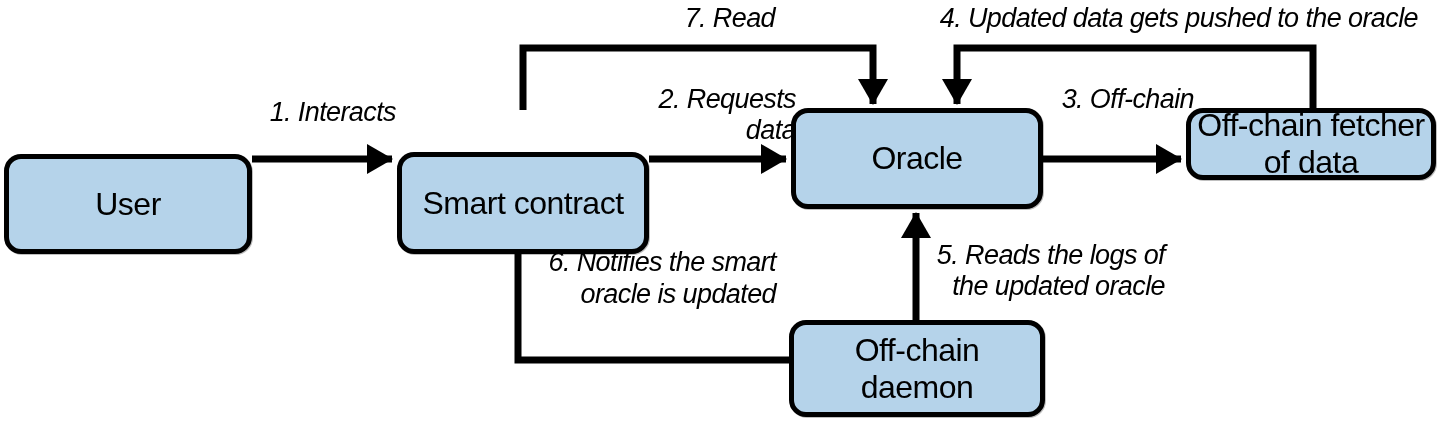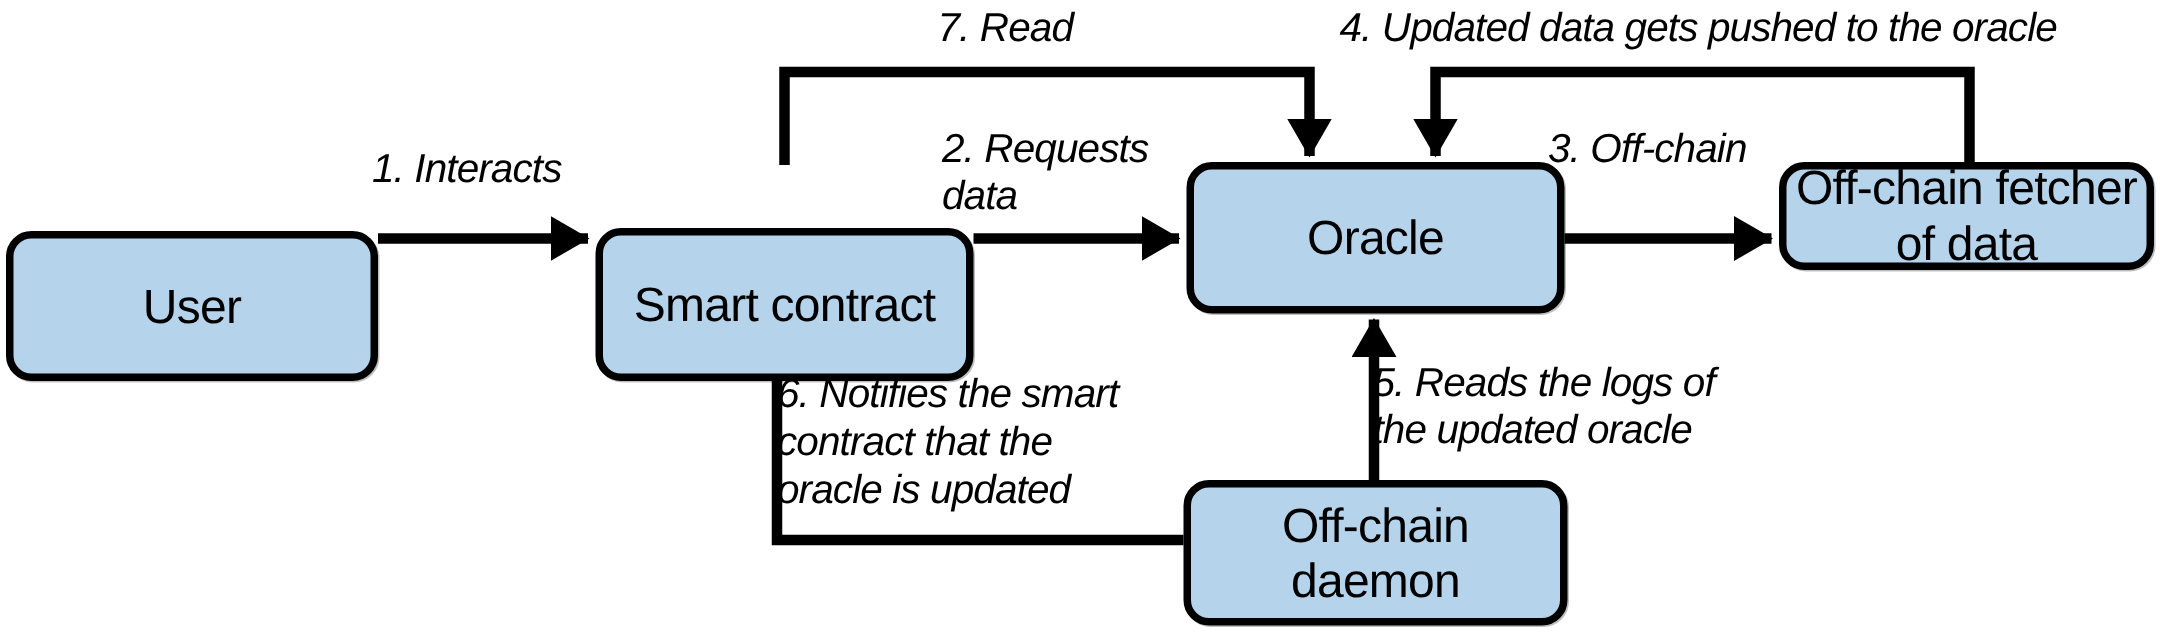--- a/index.html
+++ b/index.html
@@ -48,21 +48,21 @@
   .n-smart-contract  { left: 397px;  top: 108px; width: 252px; height: 102px; margin-top: 44px; }
   .n-oracle          { left: 791px;  top: 108px; width: 252px; height: 101px; }
   .n-fetcher         { left: 1186px; top: 108px; width: 250px; height: 72px; }
   .n-daemon          { left: 789px;  top: 320px; width: 256px; height: 97px;  }
   .edge-label {
     position: absolute;
     font-style: italic;
     font-size: 27px;
     letter-spacing: -0.6px;
     line-height: 31px;
-    text-align: left;
+    text-align: right;
     white-space: nowrap;
   }
   .edge-label span { display: block; }
   .l-1 { left: 248px;  top: 97px;  width: 148px; }
   .l-2 { left: 628px;  top: 84px;  width: 168px; }
   .l-3 { left: 1032px; top: 84px;  width: 162px; }
   .l-4 { left: 893px;  top: 3px;   width: 525px; }
   .l-5 { left: 915px;  top: 240px; width: 250px; }
   .l-6 { left: 518px;  top: 246px; width: 258px; line-height: 32px; }
   .l-7 { left: 625px;  top: 3px;   width: 150px; }
@@ -122,19 +122,18 @@
 
   <div class="edge-label l-4">4. Updated data gets pushed to the oracle</div>
 
   <div class="edge-label l-5">
     <span>5. Reads the logs of</span>
     <span>the updated oracle</span>
   </div>
 
   <div class="edge-label l-6">
     <span>6. Notifies the smart</span>
-    <span>contract that the</span>
     <span>oracle is updated</span>
   </div>
 
   <div class="edge-label l-7">7. Read</div>
 
 </div>
 
 </body></html>

